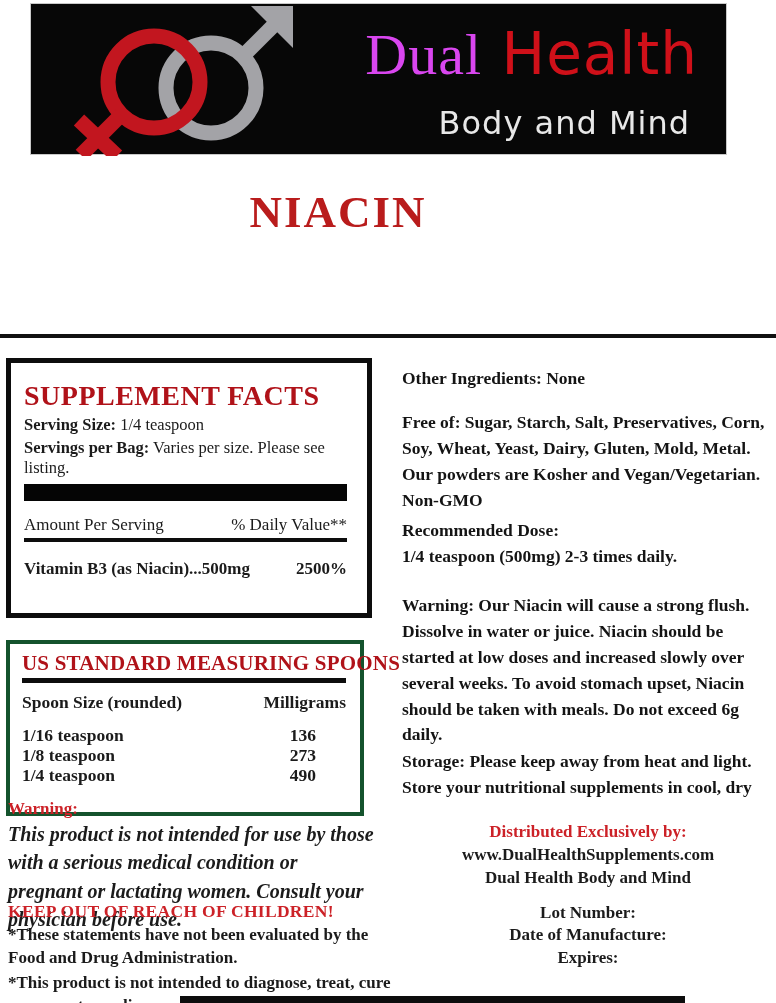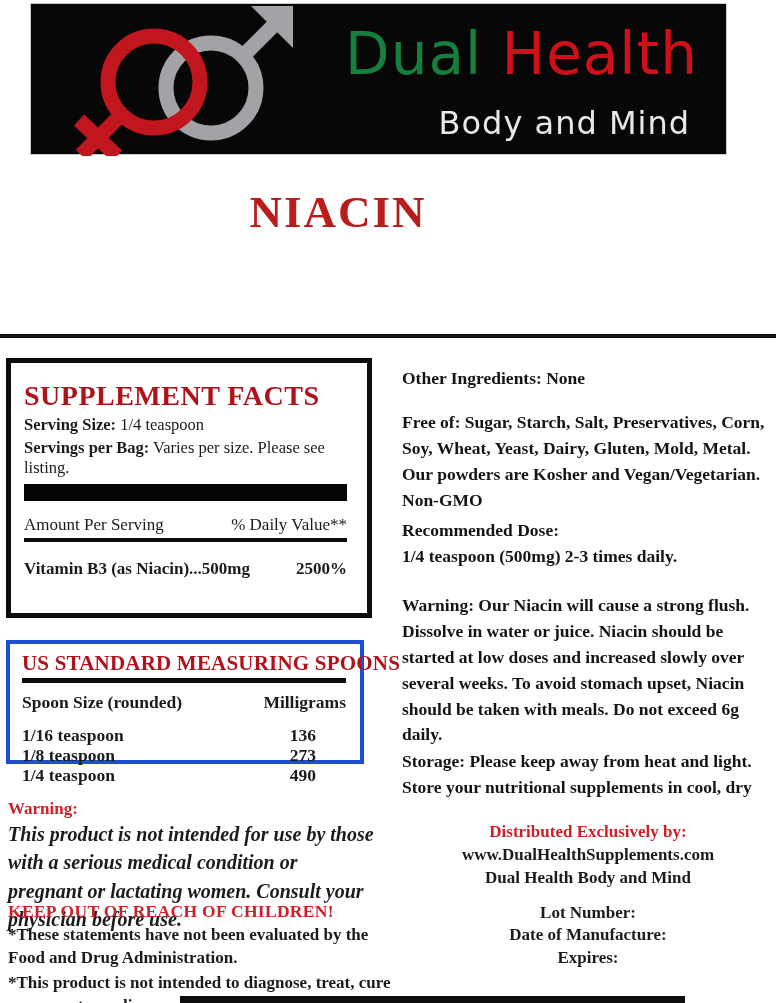--- a/index.html
+++ b/index.html
@@ -19,21 +19,21 @@
     background: #070707;
     border: 1px solid #c9c9c9;
   }
   .banner svg.logo { position: absolute; left: 28px; top: 0; }
   .brand {
     position: absolute; right: 28px; top: 16px;
     font-family: "DejaVu Sans", sans-serif;
     font-size: 58px; font-weight: 500; letter-spacing: 1px;
     white-space: nowrap;
   }
-  .brand .w { color: #15803d; }
+  .brand .w { color: #d946ef; font-family: Liberation Serif, serif; }
   .brand .r { color: #cf1019; }
   .tagline {
     position: absolute; right: 36px; top: 100px;
     font-family: "DejaVu Sans", sans-serif;
     font-size: 32px; color: #e8e8e8; letter-spacing: 1px;
   }
 
   
   .product-title {
     position: absolute; left: 0; top: 186px; width: 676px;
@@ -70,22 +70,22 @@
   .sf-rule { height: 4px; background: #0d0d0d; margin-top: 3px; }
   .sf-datarow {
     display: flex; justify-content: space-between;
     font-size: 17px; font-weight: 600; margin-top: 17px;
   }
   .sf-footnotes { margin-top: 20px; font-size: 16px; font-weight: 700; line-height: 1.45; }
 
   
   .ms-box {
     position: absolute; left: 6px; top: 640px;
-    width: 358px; height: 124px;
-    border: 4px solid #1d4ed8;
+    width: 358px; height: 176px;
+    border: 4px solid #14532d;
     padding: 7px 14px 6px 12px;
     background: #fff;
   }
   .ms-title { font-size: 21px; font-weight: 700; color: #b01219; letter-spacing: 0.2px; white-space: nowrap; }
   .ms-rule { height: 5px; background: #0d0d0d; margin-top: 2px; }
   .ms-headrow {
     display: flex; justify-content: space-between;
     font-size: 17.5px; font-weight: 600; margin-top: 9px;
   }
   .ms-rows { margin-top: 12px; }

